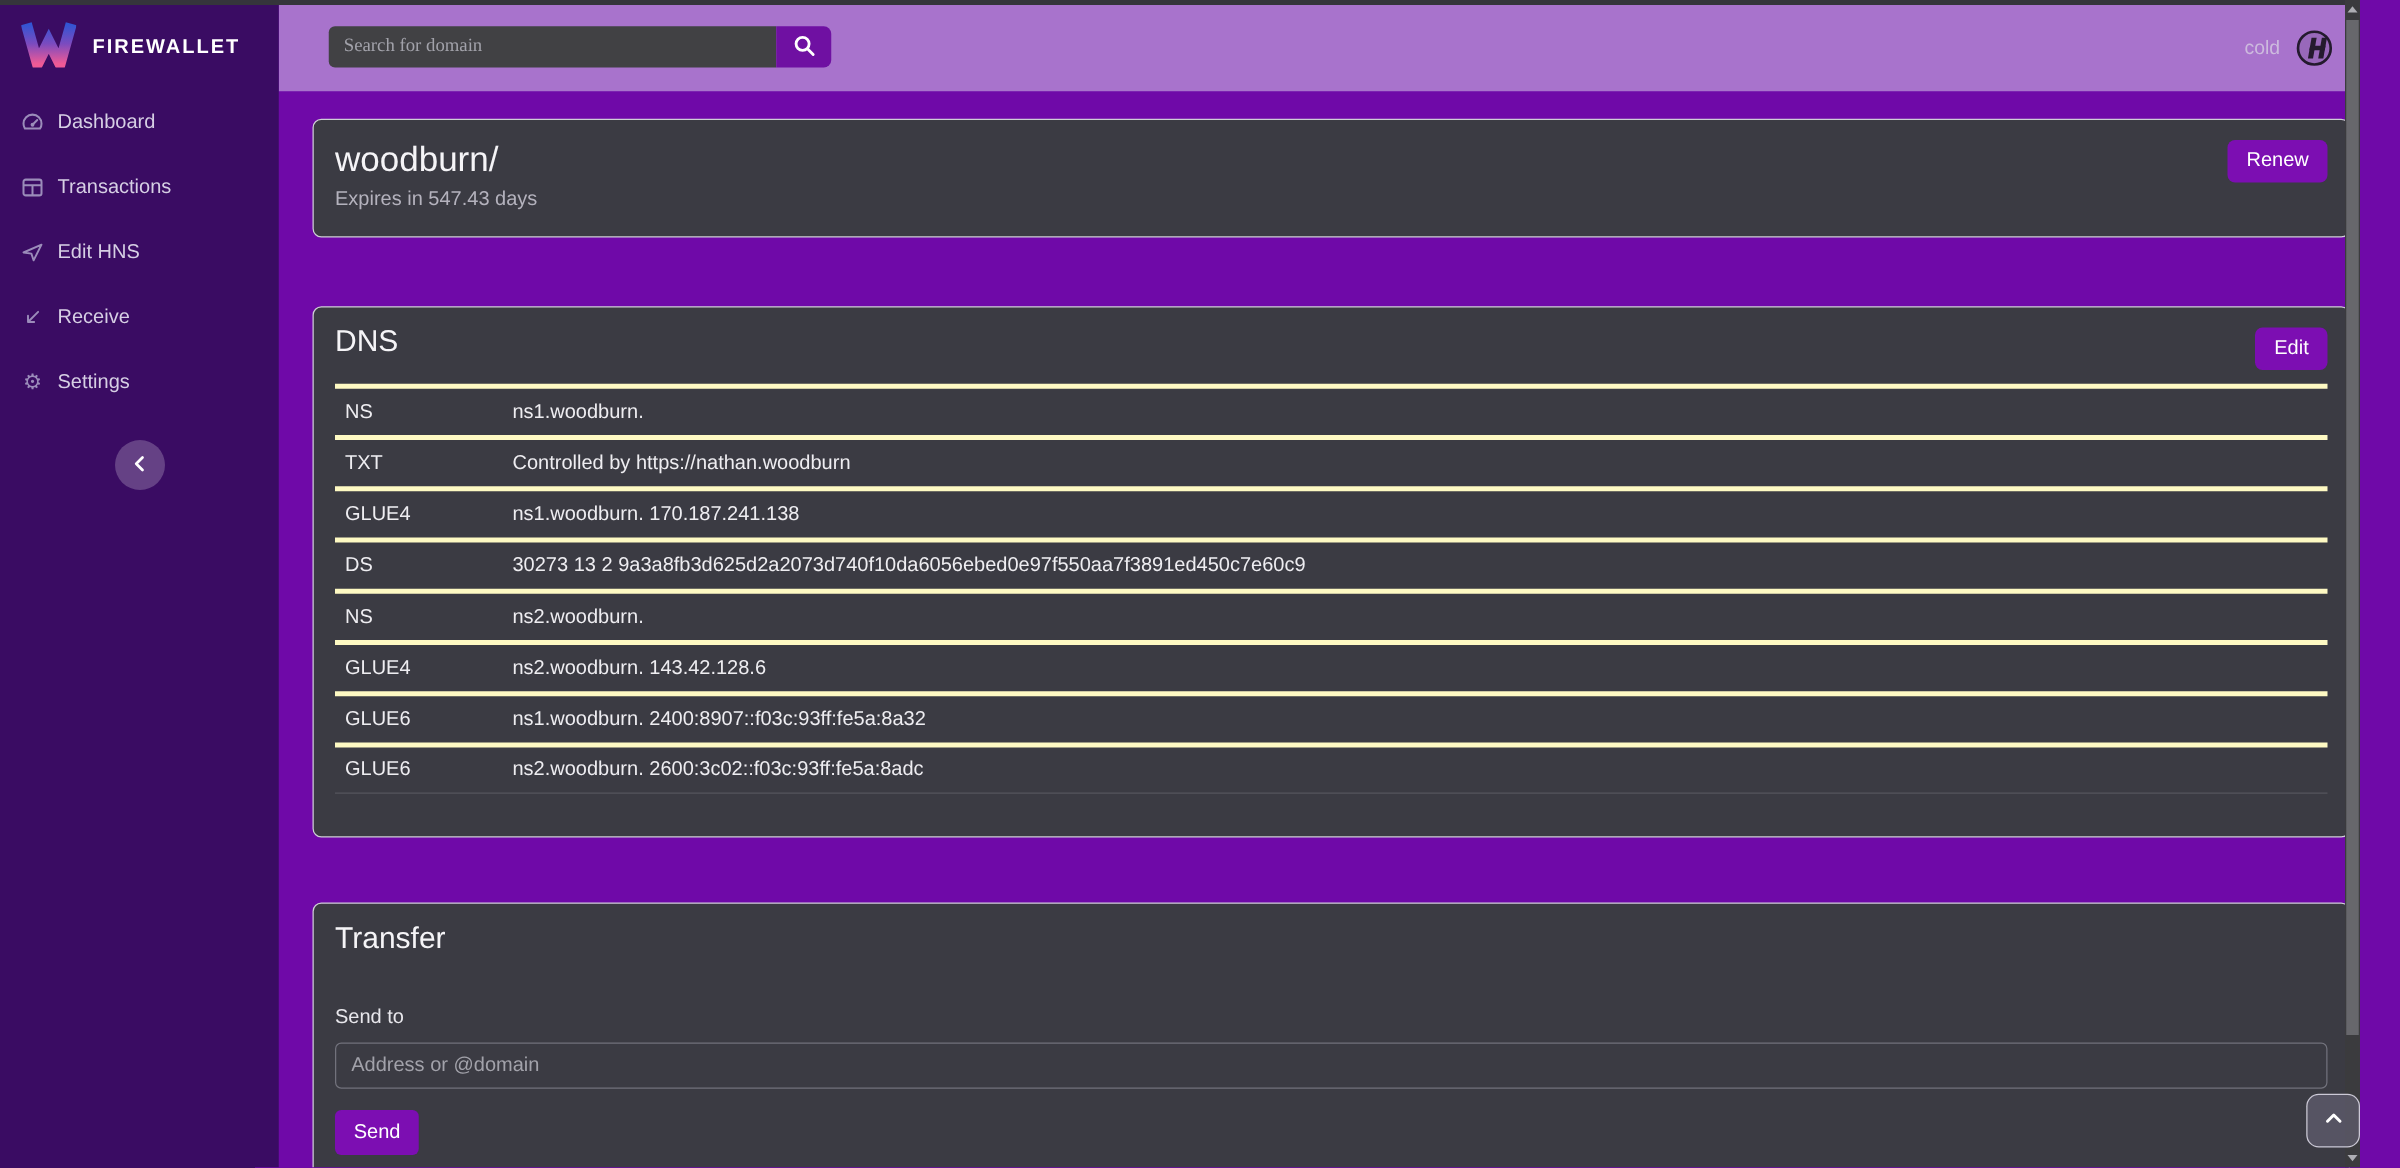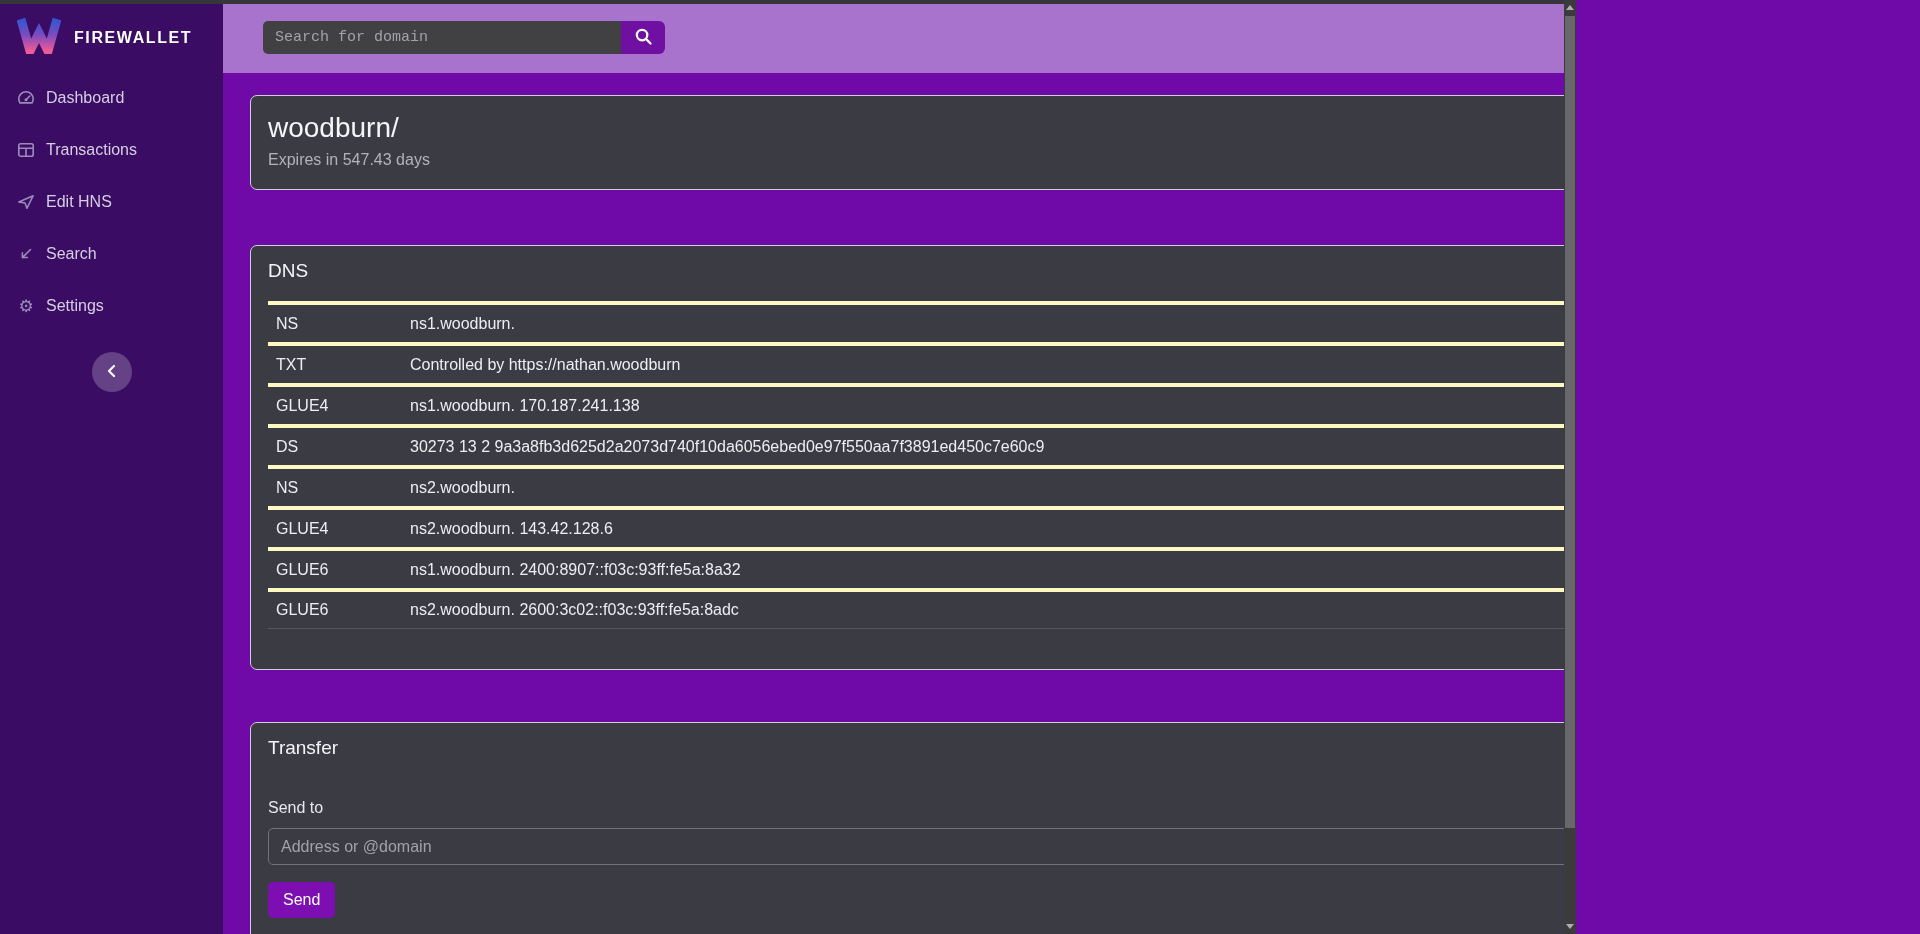--- a/index.html
+++ b/index.html
@@ -1,39 +1,39 @@
 <!DOCTYPE html>
 <html><head>
 <meta charset="utf-8">
 <style>
   * { margin:0; padding:0; box-sizing:border-box; }
   html,body { width:1920px; height:934px; overflow:hidden; }
   body { font-family:"Liberation Sans", sans-serif; background:#6f09a8; }
 
-  .screen { position:relative; width:1576px; height:934px; overflow:hidden; }
+  .screen { position:relative; width:1888px; height:934px; overflow:hidden; }
 
   .top-strip { position:absolute; left:0; top:0; width:1908px; height:4px; background:#35353b; z-index:30; }
 
   
   .sidebar { position:absolute; left:0; top:4px; width:223px; height:930px; background:#3a0c63; z-index:10; }
   .brand { display:flex; align-items:center; gap:13px; padding:13px 0 0 17px; cursor:pointer; }
   .brand-name { color:#ffffff; font-weight:bold; font-size:16px; letter-spacing:1.6px; }
   .nav { position:absolute; top:68px; left:0; right:0; }
   .nav-item { height:52px; display:flex; align-items:center; gap:11px; padding-left:17px; cursor:pointer; }
   .nav-icon { width:18px; height:18px; color:#9b8cba; display:inline-flex; align-items:center; justify-content:center; }
   .nav-icon .glyph { font-size:17px; line-height:1; color:#9b8cba; font-family:"DejaVu Sans", sans-serif; }
   .nav-label { color:#d6cfe4; font-size:16px; }
   .collapse-btn { position:absolute; left:92px; top:348px; width:40px; height:40px; border-radius:50%;
     background:rgba(255,255,255,0.22); border:none; display:flex; align-items:center; justify-content:center; cursor:pointer; }
 
   
   .topbar { position:absolute; left:223px; top:4px; width:1685px; height:69px; background:#a873cc; z-index:5; }
   .searchbox { position:absolute; left:40px; top:17px; height:33px; display:flex; }
   .search-input { width:358px; height:33px; background:#414144; border:none; outline:none; border-radius:5px 0 0 5px;
-    color:#dddddd; font-size:15px; padding:0 12px; font-family:Liberation Mono, monospace; }
+    color:#dddddd; font-size:15px; padding:0 12px; font-family:Liberation Serif, serif; }
   .search-input::placeholder { color:#a2a2aa; }
   .search-btn { width:44px; height:33px; background:#6f10a2; border:none; border-radius:0 6px 6px 0;
     display:flex; align-items:center; justify-content:center; cursor:pointer; }
   .sync { position:absolute; left:901px; top:0; width:200px; height:69px; display:flex; align-items:center; justify-content:center;
     color:#f0e6fa; font-size:16.5px; }
   .wallet { position:absolute; right:41px; top:0; height:69px; display:flex; align-items:center; gap:12px; }
   .wallet-name { color:#cdbade; font-size:15.5px; cursor:pointer; }
   .wallet-avatar { width:31px; height:31px; cursor:pointer; display:inline-flex; }
 
   
@@ -41,21 +41,21 @@
   .card { position:absolute; left:27px; width:1630px; background:#3b3b43; border:1px solid #cfcfd6; border-radius:7px; padding:14px 17px; color:#f2f1f4; }
   .card-domain { top:22px; height:95px; }
   .card-dns { top:172px; height:425px; }
   .card-transfer { top:649px; height:300px; }
 
   .domain-title { font-size:28px; font-weight:400; color:#f5f4f7; margin-top:2px; }
   .domain-expiry { font-size:16px; color:#b4b2bd; margin-top:7px; }
   .card-action { position:absolute; right:17px; top:16px; background:#7c0eb2; color:#ffffff; border:none; border-radius:6px;
     font-size:16px; padding:8px 15px; cursor:pointer; font-family:"Liberation Sans", sans-serif; }
 
-  .section-title { font-size:19px; font-weight:400; color:#f5f4f7; }
+  .section-title { font-size:24px; font-weight:400; color:#f5f4f7; }
 
   .dns-table { margin-top:19px; }
   .dns-row { display:flex; align-items:center; height:41px; border-top:4px solid #fef9c3; font-size:16px; }
   .dns-row:last-child { border-bottom:1px solid #56565e; }
   .dns-type { width:142px; padding-left:8px; color:#eeedf1; }
   .dns-value { color:#eeedf1; }
 
   .sendto-label { margin-top:40px; font-size:16px; color:#e8e7ec; }
   .transfer-input { margin-top:11px; width:100%; height:37px; background:transparent; border:1px solid #72727c; border-radius:5px;
     color:#eeeeee; font-size:16px; padding:0 12px; outline:none; font-family:"Liberation Sans", sans-serif; }
@@ -123,21 +123,21 @@
             </svg>
           </span>
           <span class="nav-label">Edit HNS</span>
         </div>
         <div class="nav-item">
           <span class="nav-icon">
             <svg width="18" height="18" viewBox="0 0 20 20">
               <path d="M15 5L6 14M6 8.5V14h5.5" fill="none" stroke="currentColor" stroke-width="1.7" stroke-linecap="round" stroke-linejoin="round"></path>
             </svg>
           </span>
-          <span class="nav-label">Search</span>
+          <span class="nav-label">Receive</span>
         </div>
         <div class="nav-item">
           <span class="nav-icon">
             <span class="glyph">⚙</span>
           </span>
           <span class="nav-label">Settings</span>
         </div>
       </nav>
     <button class="collapse-btn">
       <span><svg width="16" height="16" viewBox="0 0 16 16">

